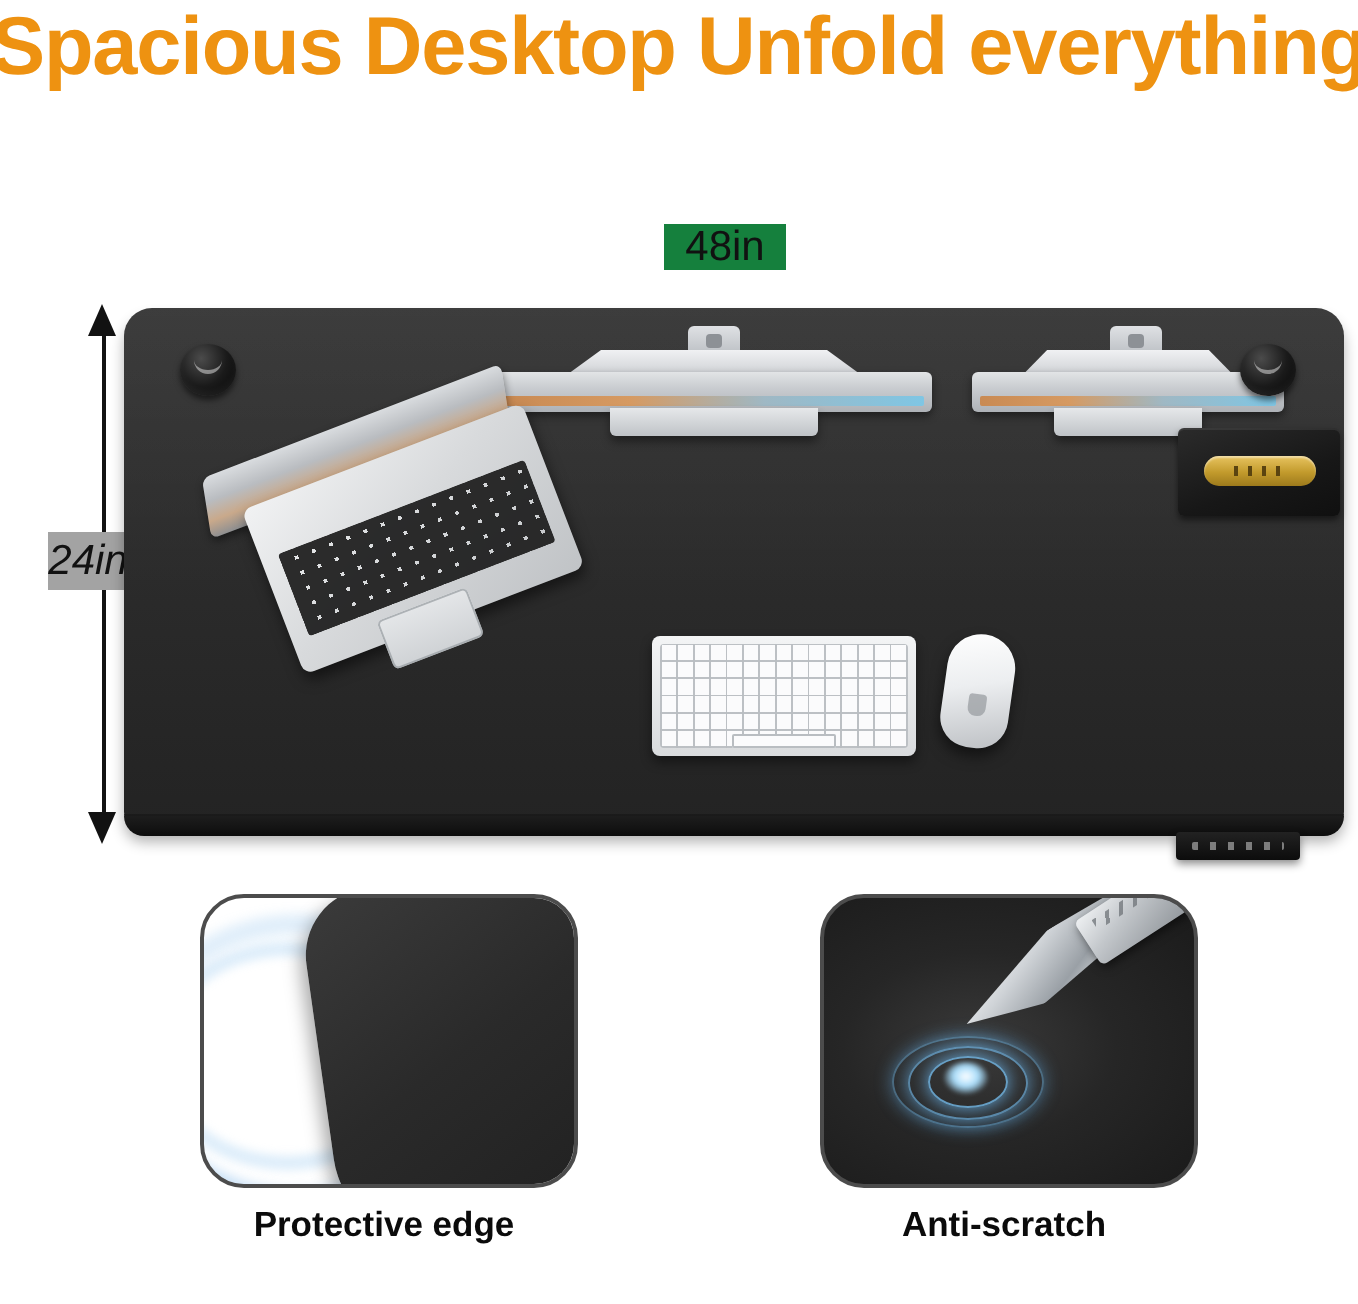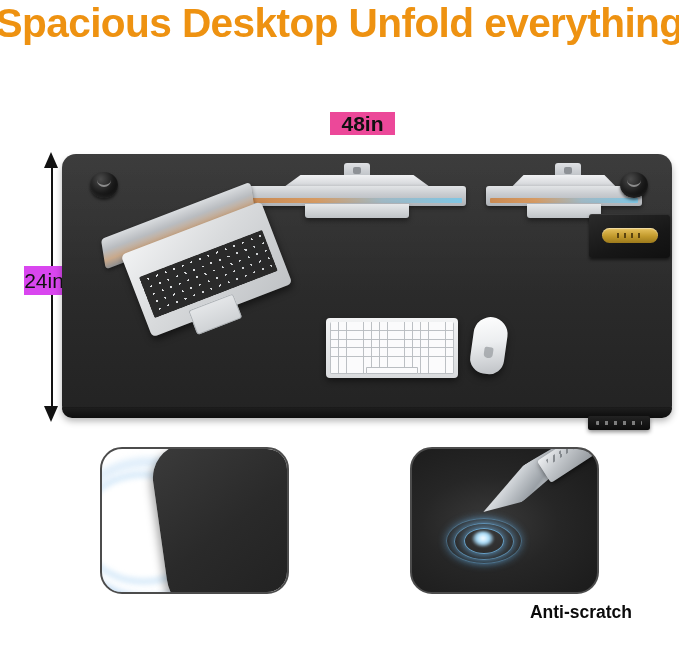--- a/index.html
+++ b/index.html
@@ -12,32 +12,32 @@
          display:flex;align-items:center;justify-content:center;
          font-size:41px;font-weight:bold;color:#ee9211;
          letter-spacing:-0.6px;white-space:nowrap;
          transform:scaleX(0.99);transform-origin:center;}
 
   
   .dim-h{position:absolute;left:50px;top:112px;width:625px;height:34px;}
   .dim-h .line{position:absolute;top:17px;left:8px;width:609px;height:1.6px;background:#121212;}
   .dim-h .lbl{position:absolute;top:0px;left:0;width:625px;text-align:center;
               font-size:21px;color:#111;background:#fff;}
-  .dim-h .lbl span{background:#ec4899;padding:0 11px;font-weight:bold;}
+  .dim-h .lbl span{background:#15803d;padding:0 11px;}
   .ah{position:absolute;width:0;height:0;top:10px;}
   .ah.left{left:0;border-top:7px solid transparent;border-bottom:7px solid transparent;
            border-right:16px solid #121212;}
   .ah.right{right:0;border-top:7px solid transparent;border-bottom:7px solid transparent;
             border-left:16px solid #121212;}
 
   .dim-v{position:absolute;left:18px;top:152px;width:52px;height:270px;}
   .dim-v .line{position:absolute;left:33px;top:8px;width:1.6px;height:254px;background:#121212;}
   .dim-v .lbl{position:absolute;left:-18px;top:117px;width:88px;text-align:center;
               font-size:21px;color:#111;background:#fff;}
-  .dim-v .lbl span{background:#d946ef;padding:3px 0;}
+  .dim-v .lbl span{background:#a3a3a3;padding:3px 0;font-style:italic;}
   .av{position:absolute;left:26px;width:0;height:0;}
   .av.up{top:0;border-left:7px solid transparent;border-right:7px solid transparent;
          border-bottom:16px solid #121212;}
   .av.down{bottom:0;border-left:7px solid transparent;border-right:7px solid transparent;
            border-top:16px solid #121212;}
   .tickline{position:absolute;left:62px;top:285px;width:100px;height:1px;
             background:#6a6a6a;opacity:.45;}
 
   
   .desk{position:absolute;left:62px;top:154px;width:610px;height:262px;
@@ -183,21 +183,21 @@
   .knife .handle{position:absolute;left:62px;top:-2px;width:58px;height:26px;
         transform:rotate(-33deg);transform-origin:0 50%;border-radius:3px;
         background:linear-gradient(160deg,#eef0f2 0%,#c3c7cb 40%,#90959a 100%);
         box-shadow:0 2px 5px rgba(0,0,0,.5);}
   .knife .handle:after{content:"";position:absolute;left:8px;top:4px;width:42px;height:6px;
         background:repeating-linear-gradient(120deg,rgba(110,115,120,.75) 0 2px,transparent 2px 7px);}
 
   .caption{position:absolute;width:260px;text-align:center;
         font-size:17.5px;font-weight:bold;color:#0b0b0b;line-height:1.32;}
   .cap-left{left:62px;top:601px;}
-  .cap-right{left:372px;top:601px;text-align:right;}
+  .cap-right{left:372px;top:601px;}
 </style>
 </head>
 <body>
 
 <div id="stage">
 
   <div class="title">Spacious Desktop Unfold everything</div>
 
   <div class="dim-h">
     <div class="line"></div>
@@ -276,18 +276,19 @@
       <div class="ring r3"></div>
       <div class="core"></div>
     </div>
     <div class="knife">
       <div class="blade"></div>
       <div class="handle"></div>
     </div>
   </div>
 
   <div class="caption cap-left">
+    <div>Protective edge</div>
   </div>
   <div class="caption cap-right">
     <div>Anti-scratch</div>
   </div>
 
 </div>
 
 </body></html>

